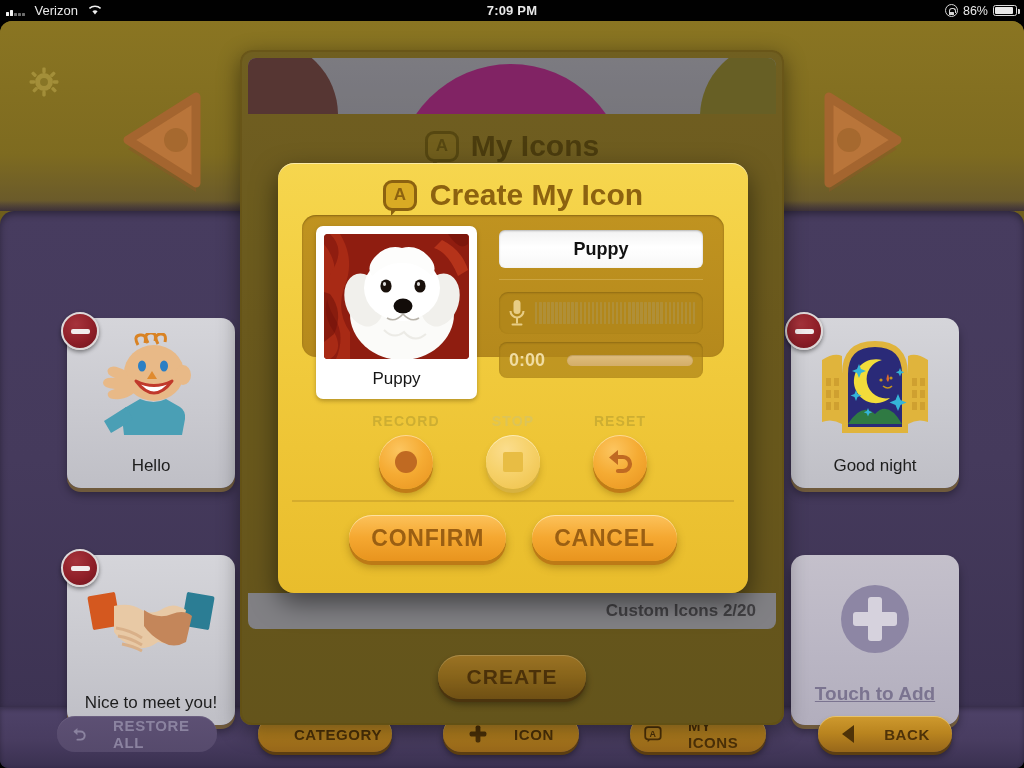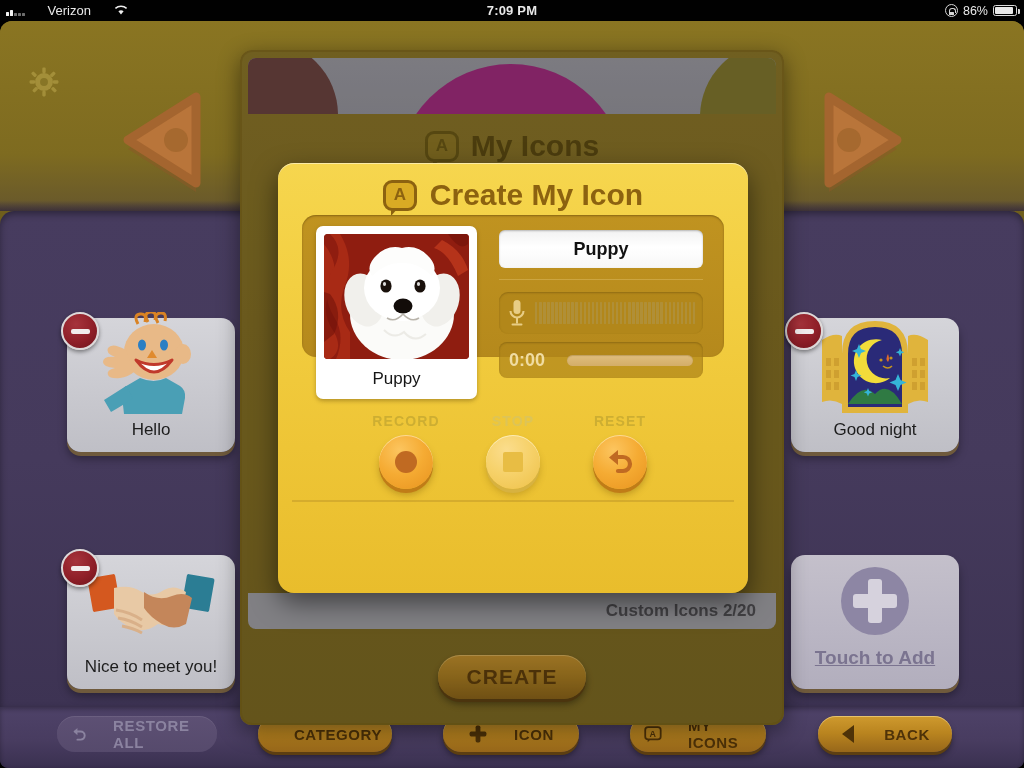--- a/index.html
+++ b/index.html
@@ -10,21 +10,21 @@
     overflow: hidden;
   }
   #screen { position: relative; width: 1024px; height: 768px; overflow: hidden; background:#000; }
 
   
   .statusbar {
     position: absolute; left:0; top:0; width:1024px; height:21px;
     background:#010101; color:#e9e9e9; font-size:13px;
     display:flex; align-items:center; z-index: 90;
   }
-  .sb-left { position:absolute; left:6px; display:flex; align-items:center; gap:23px; }
+  .sb-left { position:absolute; left:6px; display:flex; align-items:center; gap:10px; }
   .sb-center { position:absolute; left:0; width:100%; text-align:center; font-weight:bold; font-size:13px; letter-spacing:.2px;}
   .sb-right { position:absolute; right:7px; display:flex; align-items:center; gap:5px; font-size:12.5px;}
   .sig { display:flex; align-items:flex-end; gap:1.5px; height:10px;}
   .sig i { display:block; width:2.5px; background:#f2f2f2; border-radius:.5px;}
   .sig i:nth-child(1){height:4px;} .sig i:nth-child(2){height:6px;}
   .sig i:nth-child(3){height:3px;background:#6d6d6d;} .sig i:nth-child(4){height:3px;background:#6d6d6d;}
   .sig i:nth-child(5){height:3px;background:#6d6d6d;}
   .carrier { font-size:13px; }
   .battery { width:24px; height:11px; border:1.3px solid #dcdcdc; border-radius:2.5px; position:relative; }
   .battery::after { content:""; position:absolute; right:-4px; top:3px; width:2.2px; height:5px; background:#dcdcdc; border-radius:0 1px 1px 0;}
@@ -66,21 +66,21 @@
   
   .gear { position:absolute; left:29px; top:46px; width:30px; height:30px; opacity:.55; }
 
   
   .navarrow { position:absolute; width:95px; height:108px; }
   .navarrow.left { left:118px; top:65px; }
   .navarrow.right { left:812px; top:65px; }
 
   
   .card {
-    position:absolute; width:168px; height:134px;
+    position:absolute; width:168px; height:170px;
     background: linear-gradient(180deg,#d5d5da 0%, #c9c9cf 55%, #bfbfc6 100%);
     border-radius:14px;
     box-shadow: 0 4px 0 #6f5a3c, 0 7px 9px rgba(0,0,0,.35);
     display:flex; flex-direction:column; align-items:center; justify-content:flex-end;
     padding-bottom:6px;
   }
   .card .art { flex:1; width:100%; display:flex; align-items:center; justify-content:center; }
   .card .cap { font-size:17px; color:#1d1d1d; padding-bottom:6px; text-align:center; width:100%; }
   .card.add { background: linear-gradient(180deg,#c4c0cb 0%, #bab6c4 55%, #b2aebd 100%); }
   .card.add .cap { color:#7b7490; font-weight:bold; font-size:19px; padding-bottom:14px;text-decoration:underline;}
@@ -600,16 +600,24 @@
             <svg width="30" height="28" viewBox="0 0 30 28">
               <path d="M9 9 h9 a7 7 0 0 1 0 14 h-5" stroke="#c06a22" stroke-width="4.2" fill="none" stroke-linecap="round"></path>
               <path d="M13 2 L4 9.5 L13 17 z" fill="#c06a22"></path>
             </svg>
           </span>
         </div>
       </div>
 
       <div class="divider"></div>
 
+      <div class="modal-actions">
+        <div class="mbtn">
+          <span>CONFIRM</span>
+        </div>
+        <div class="mbtn">
+          <span>CANCEL</span>
+        </div>
+      </div>
     </div>
 
   </div>
 </div>
 
 </body></html>

